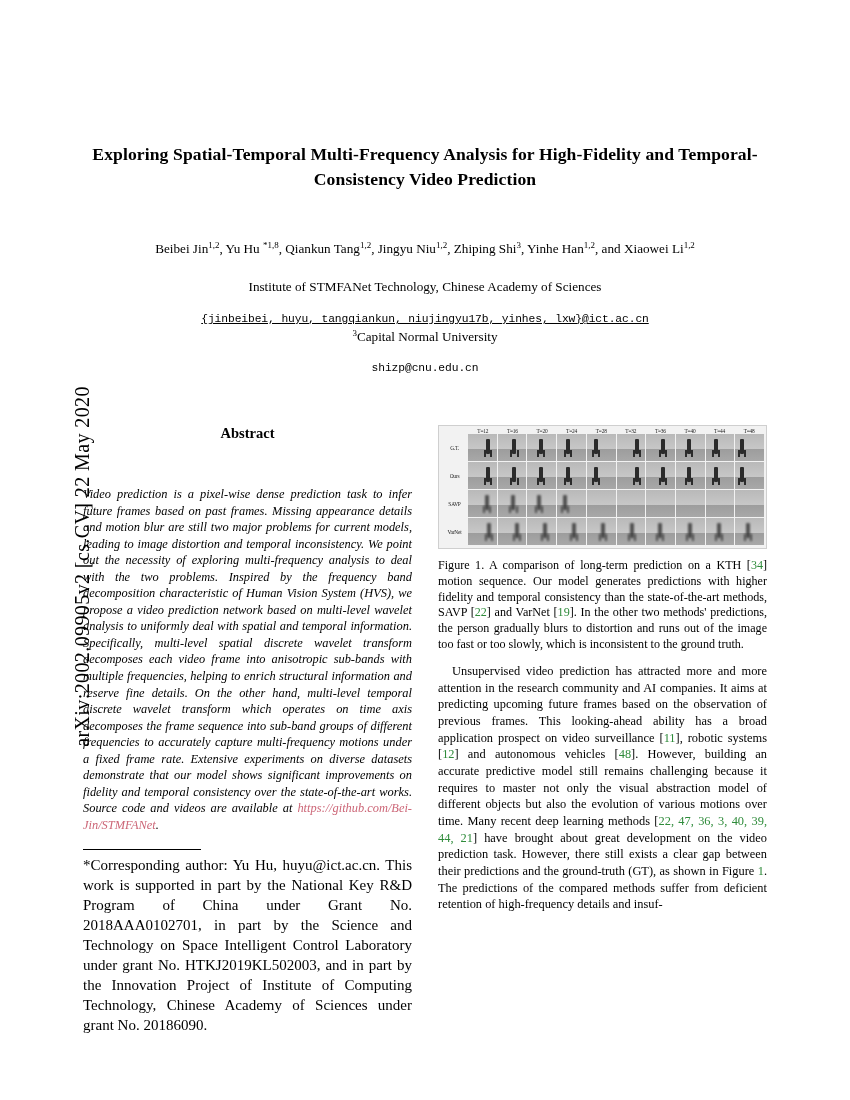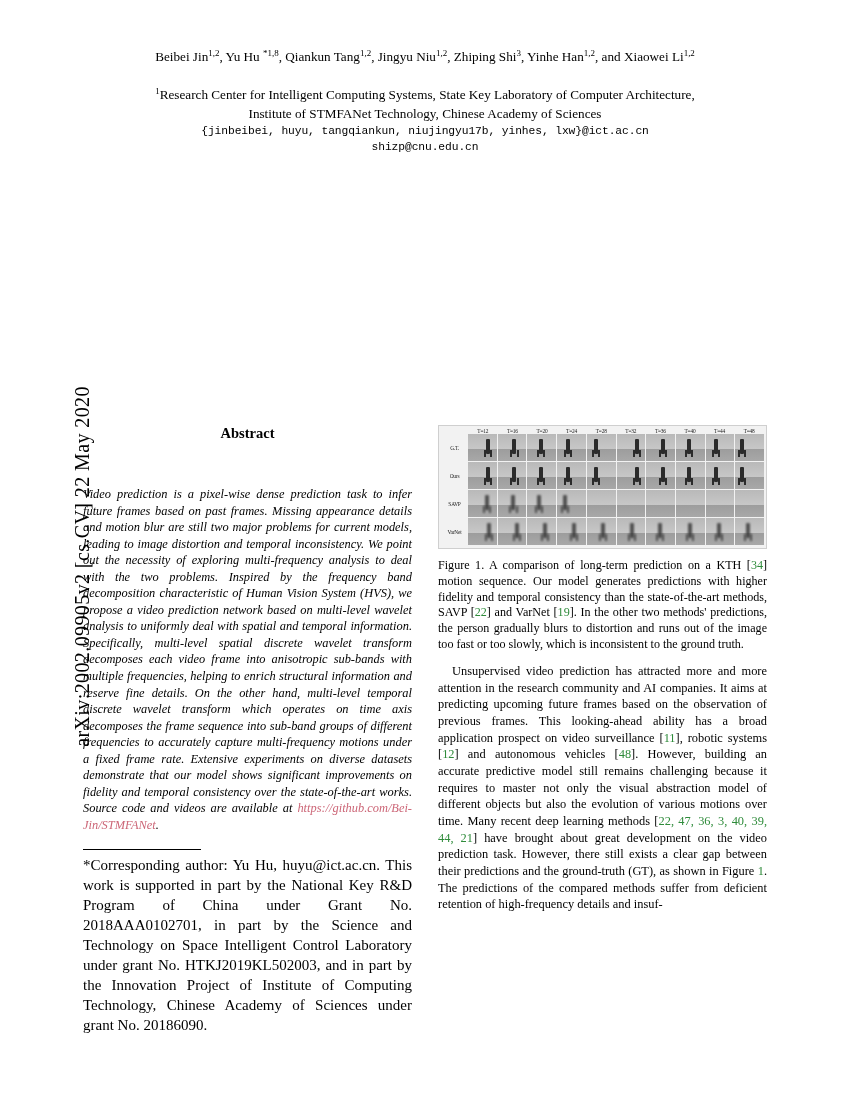--- a/index.html
+++ b/index.html
@@ -62,22 +62,22 @@
     font-size: 13.2px;
     line-height: 1.45;
   }
   .affil .line { display: block; }
 
   .mono {
     font-family: "Liberation Mono", monospace;
     font-size: 11.3px;
     letter-spacing: -0.1px;
   }
-  .email-line { margin-top: 0; }
-  .email-line2 { margin-top: 0; }
+  .email-line { margin-top: 15px; text-decoration: underline; }
+  .email-line2 { margin-top: 14px; }
 
   sup { font-size: 0.68em; vertical-align: super; line-height: 0; }
 
   
   .columns {
     position: absolute;
     top: 425px;
     left: 0;
     width: 684px;
     display: flex;
@@ -204,29 +204,30 @@
     text-indent: 14px;
   }
 </style>
 </head>
 <body>
 
 <div class="arxiv-stamp">arXiv:2002.09905v2  [cs.CV]  22 May 2020</div>
 
 <div class="page">
 
+  <div class="title">Exploring Spatial-Temporal Multi-Frequency Analysis for High-Fidelity and Temporal-Consistency Video Prediction</div>
 
   <div class="authors">
     Beibei Jin<sup>1,2</sup>, Yu Hu <sup>*1,8</sup>, Qiankun Tang<sup>1,2</sup>, Jingyu Niu<sup>1,2</sup>, Zhiping Shi<sup>3</sup>, Yinhe Han<sup>1,2</sup>, and Xiaowei Li<sup>1,2</sup>
   </div>
 
   <div class="affil">
-    <span class="line"><sup>1</sup><span>Research Center for Intelligent Computing Systems, State Key Laboratory of Computer Architecture,</span></span>
     <span class="line">Institute of STMFANet Technology, Chinese Academy of Sciences</span>
     <span class="line mono email-line">{jinbeibei, huyu, tangqiankun, niujingyu17b, yinhes, lxw}@ict.ac.cn</span>
+    <span class="line"><sup>3</sup><span>Capital Normal University</span></span>
     <span class="line mono email-line2">shizp@cnu.edu.cn</span>
   </div>
 
   <div class="columns">
 
     <div class="col">
       <div class="abstract-head">Abstract</div>
       <div class="abstract-body"><span>Video prediction is a pixel-wise dense prediction task to infer future frames based on past frames. Missing appearance details and motion blur are still two major problems for current models, leading to image distortion and temporal inconsistency. We point out the necessity of exploring multi-frequency analysis to deal with the two problems. Inspired by the frequency band decomposition characteristic of Human Vision System (HVS), we propose a video prediction network based on multi-level wavelet analysis to uniformly deal with spatial and temporal information. Specifically, multi-level spatial discrete wavelet transform decomposes each video frame into anisotropic sub-bands with multiple frequencies, helping to enrich structural information and reserve fine details. On the other hand, multi-level temporal discrete wavelet transform which operates on time axis decomposes the frame sequence into sub-band groups of different frequencies to accurately capture multi-frequency motions under a fixed frame rate. Extensive experiments on diverse datasets demonstrate that our model shows significant improvements on fidelity and temporal consistency over the state-of-the-art works. Source code and videos are available at </span><span class="url">https://github.com/Bei-Jin/STMFANet</span><span>.</span></div>
 
       <div class="footnote-rule"></div>

